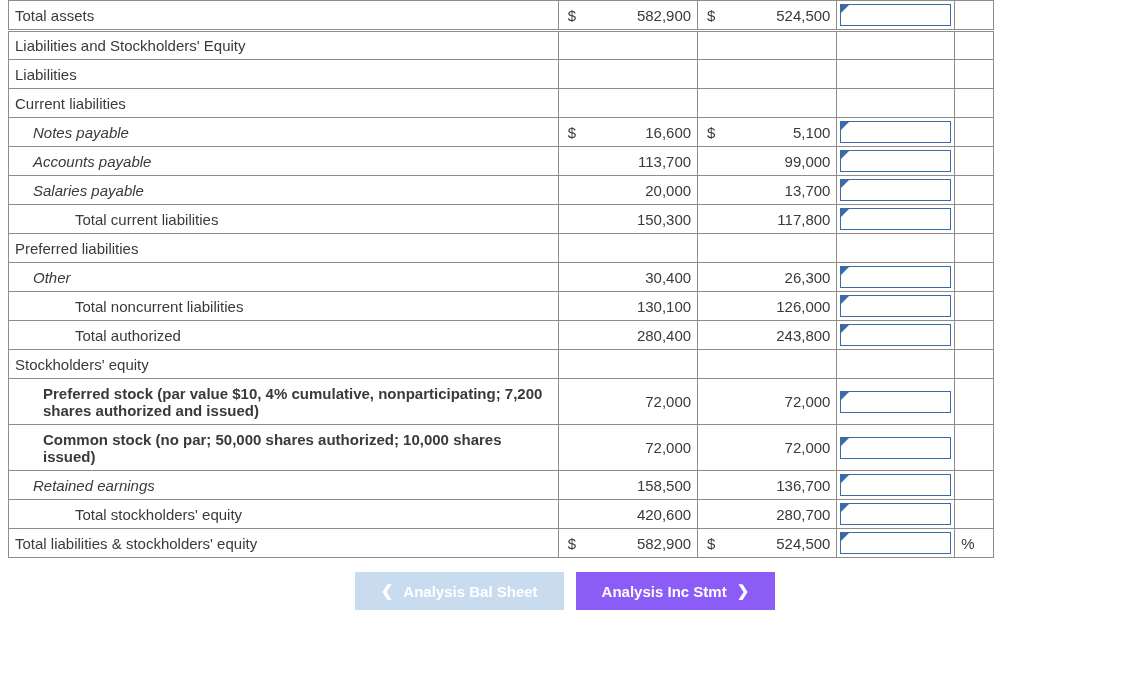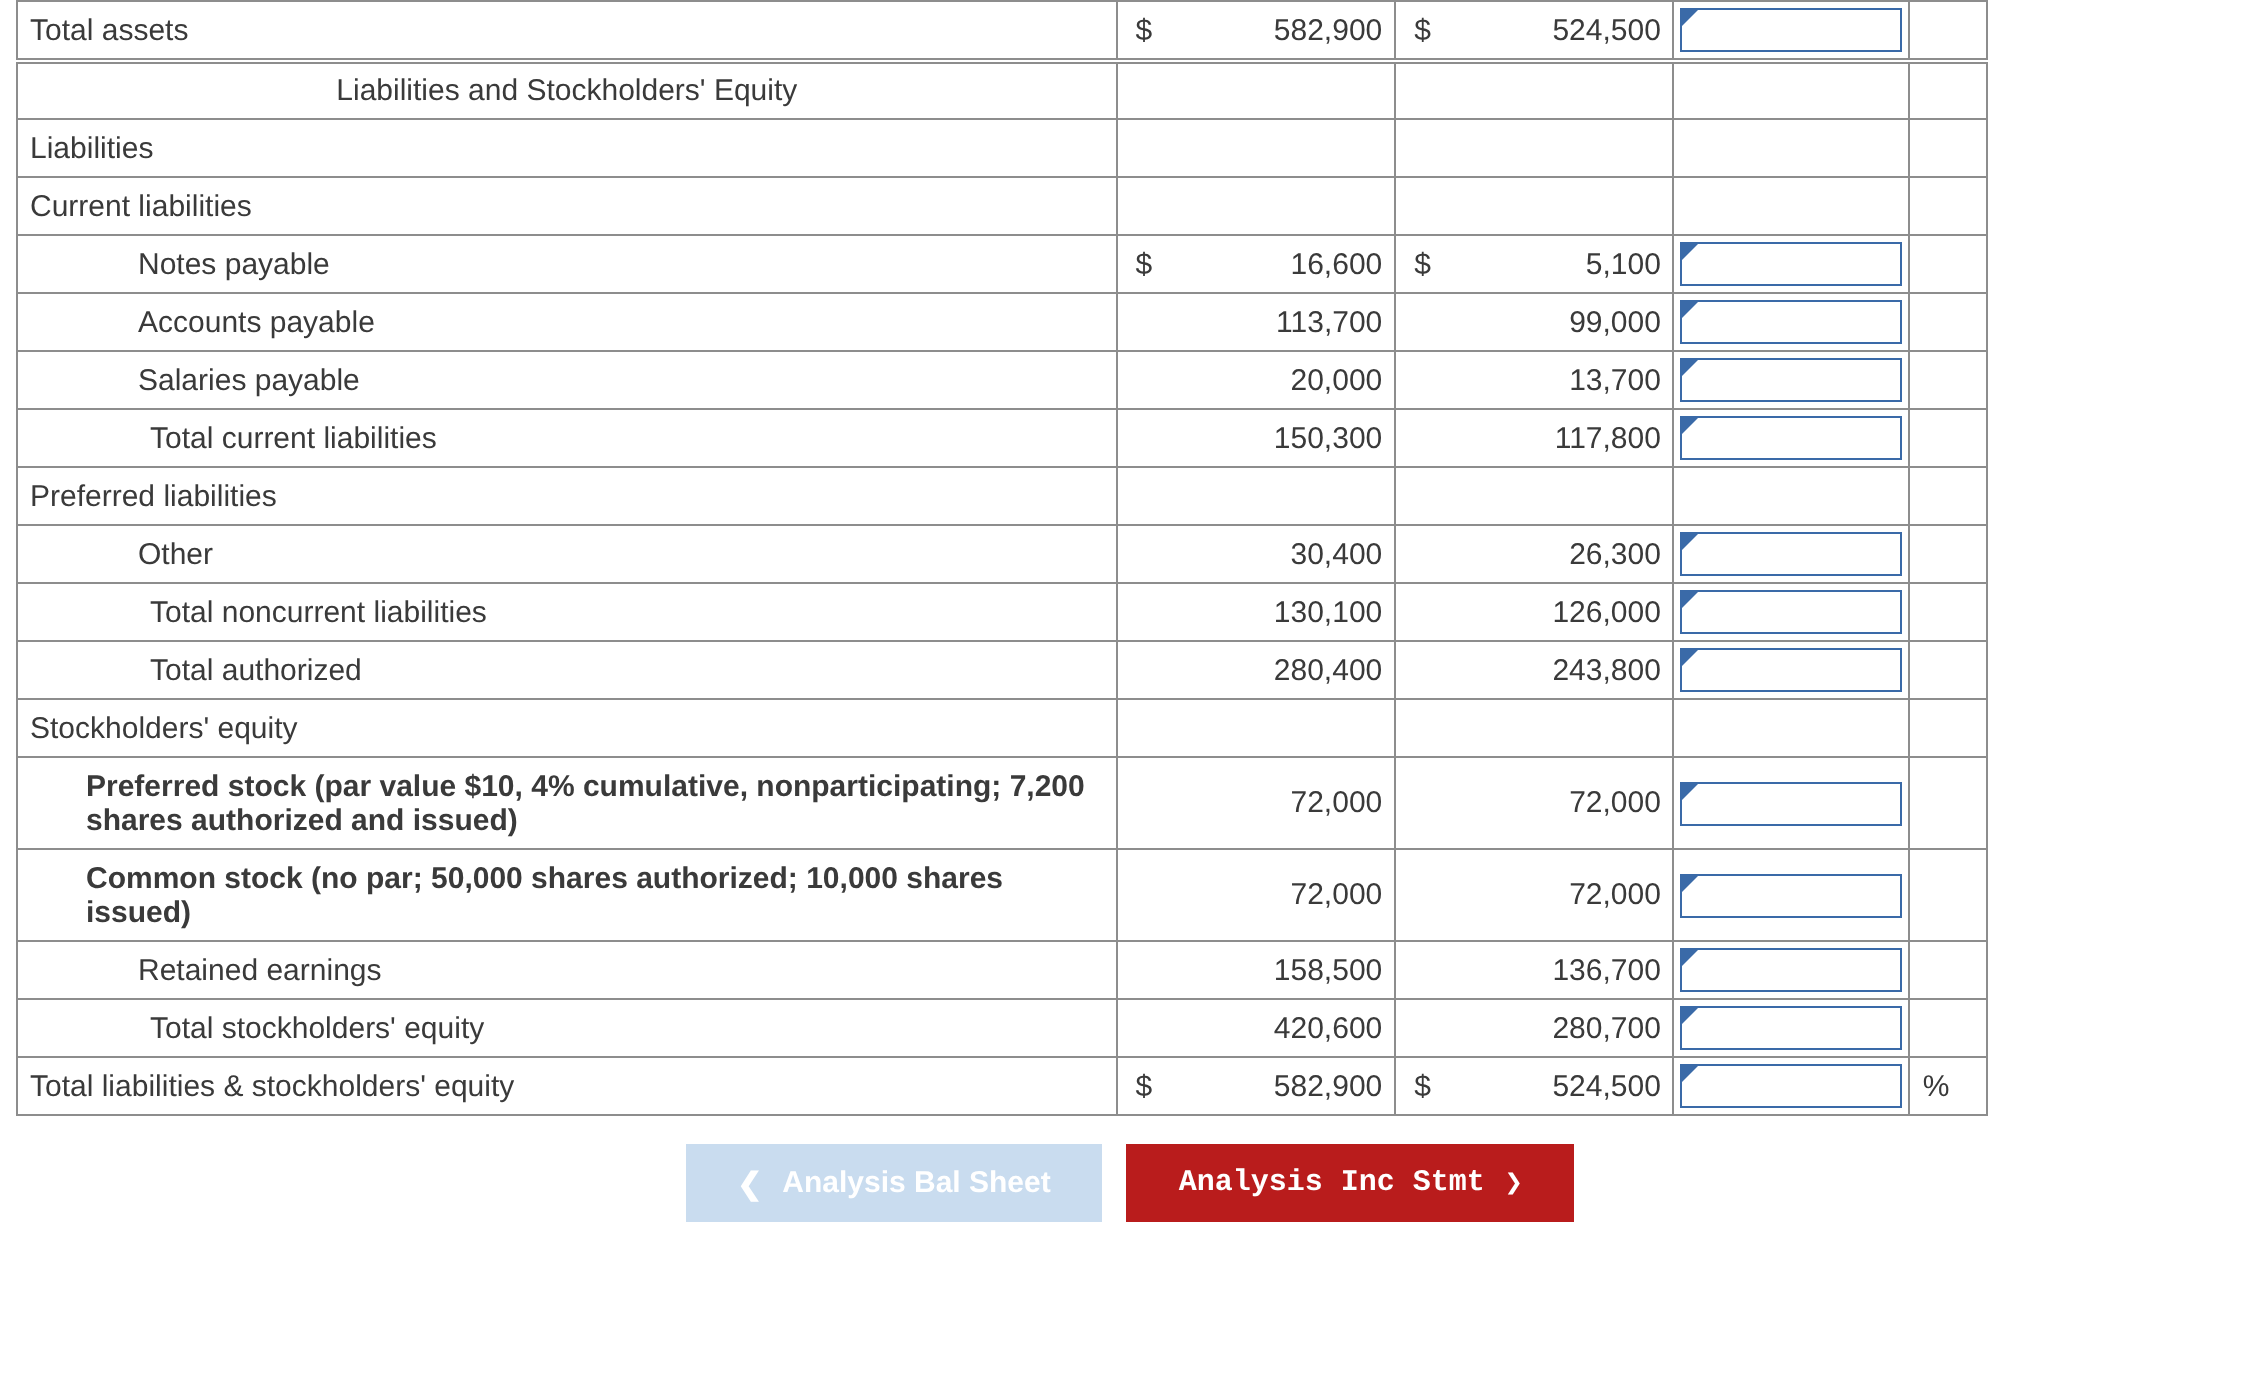--- a/index.html
+++ b/index.html
@@ -30,24 +30,24 @@
   .col-label { width: 513px; }
   .col-cur { width: 25px; text-align: center; }
   .col-val { width: 105px; text-align: right; border-left: none; }
   .col-cur2 { width: 25px; text-align: center; }
   .col-val2 { width: 105px; text-align: right; border-left: none; }
   .col-input { width: 110px; padding: 3px; }
   .col-input2 { width: 36px; padding: 4px 6px; }
   td.col-cur { border-right: none; }
   td.col-cur2 { border-right: none; }
   .indent1 { padding-left: 34px; font-weight: bold; }
-  .indent2 { padding-left: 60px; }
+  .indent2 { padding-left: 24px; font-style: italic; }
   .indent3 { padding-left: 66px; }
   .tall { height: 46px; }
-  .dbl-top td { border-top: 3px double #8d8d8d; text-align: center; }
+  .dbl-top td { border-top: 3px double #8d8d8d; }
   .tri-cell {
     position: relative;
     background: #fff;
     border: 1px solid #3a6aa8;
   }
   .tri-cell::after {
     content: "";
     position: absolute;
     top: 0;
     left: 0;
@@ -68,21 +68,21 @@
     align-items: center;
     gap: 10px;
     padding: 10px 26px;
     font-size: 15px;
     font-weight: bold;
     color: #fff;
     border: none;
     cursor: pointer;
   }
   .nav-prev { background: #c9dcef; }
-  .nav-next { background: #b91c1c; font-family: Liberation Mono, monospace; }
+  .nav-next { background: #8b5cf6; }
   .chev { font-size: 15px; font-weight: bold; }
 </style>
 </head>
 <body>
 
 <div class="table-wrap">
   <table>
     <colgroup>
       <col class="col-label">
         <col class="col-cur">

